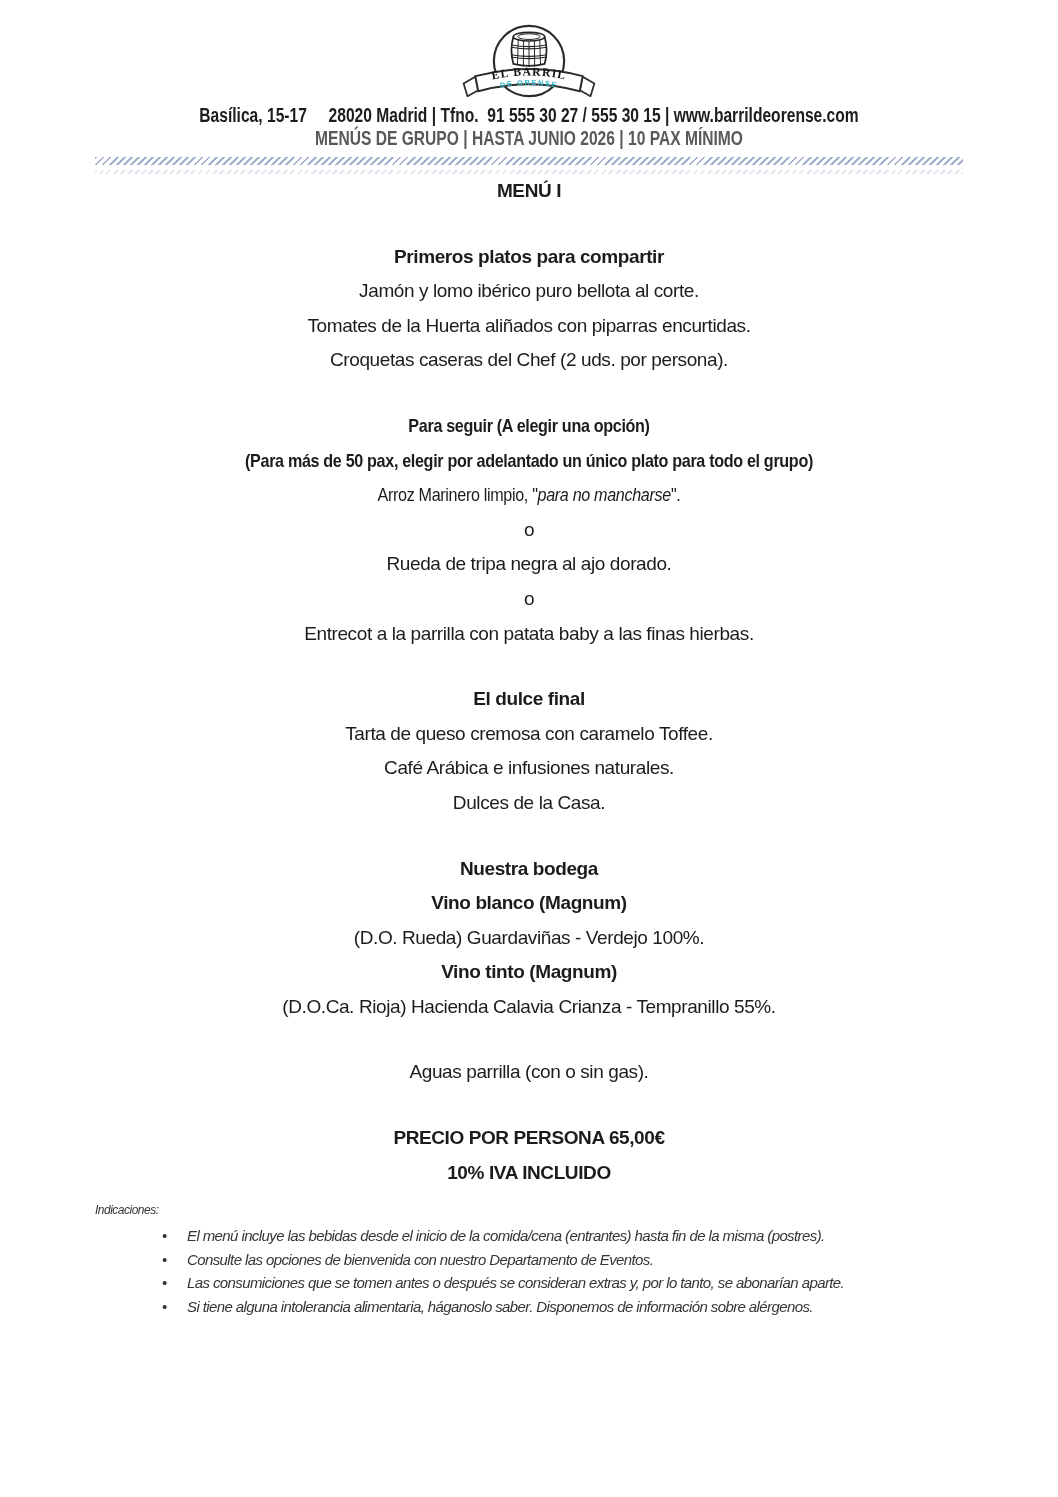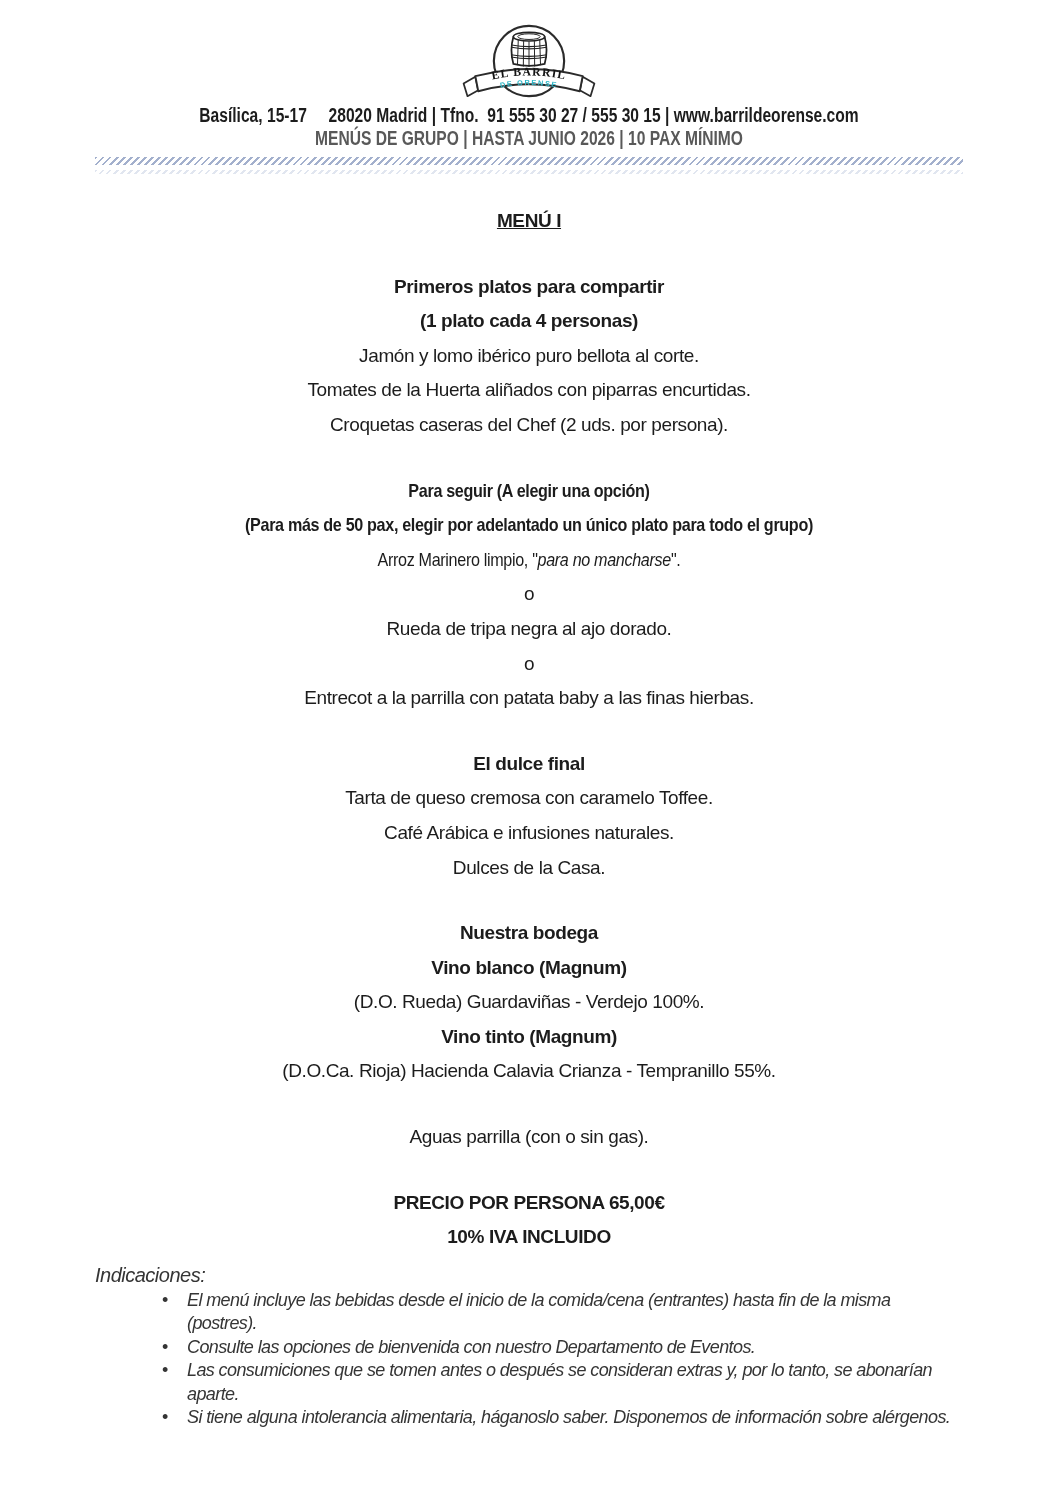--- a/index.html
+++ b/index.html
@@ -24,31 +24,31 @@
   .divider-faint{
     margin-top:5px;height:4px;opacity:.45;
     background:repeating-linear-gradient(135deg,#bcc7dd 0 2px,transparent 2px 5px);
   }
 
   
   .menu{text-align:center;}
   .ln{font-size:19px;line-height:34.6px;letter-spacing:-0.4px;}
   .b{font-weight:bold;}
   .cond{transform:scaleX(.85);transform-origin:50% 50%;}
-  .menu-title{margin-top:30px;text-decoration:underline;}
+  .menu-title{}
   .sec{margin-top:31px;}
   .it{font-style:italic;}
 
   
   .notes{margin-top:9px;font-style:italic;color:#353535;}
-  .notes-heading{font-size:20px;line-height:23px;letter-spacing:-0.5px;}
+  .notes-heading{font-size:12px;line-height:23px;letter-spacing:-0.5px;}
   .notes-list{list-style:none;margin:2px 0 0 0;padding:0;}
   .note-li{
     position:relative;margin-left:65px;padding-left:27px;
-    font-size:18px;line-height:23.5px;letter-spacing:-0.6px;
+    font-size:15px;line-height:23.5px;letter-spacing:-0.6px;
   }
   .note-li::before{content:"•";position:absolute;left:2px;top:0;font-style:normal;}
 </style>
 </head>
 <body>
 
 <div class="page">
 
   <div class="logo-wrap">
     <svg width="152" height="82" viewBox="0 0 152 84">
@@ -85,21 +85,20 @@
   <div class="hdr-line hdr-sub">MENÚS DE GRUPO | HASTA JUNIO 2026 | 10 PAX MÍNIMO</div>
   <div class="divider"></div>
   <div class="divider-faint"></div>
 
   <div class="menu">
 
     <div class="ln b menu-title">MENÚ I</div>
 
     <div class="sec">
       <div class="ln b">Primeros platos para compartir</div>
-      <div class="ln b">(1 plato cada 4 personas)</div>
       <div class="ln">Jamón y lomo ibérico puro bellota al corte.</div>
       <div class="ln">Tomates de la Huerta aliñados con piparras encurtidas.</div>
       <div class="ln">Croquetas caseras del Chef (2 uds. por persona).</div>
     </div>
 
     <div class="sec">
       <div class="ln b cond">Para seguir (A elegir una opción)</div>
       <div class="ln b cond">(Para más de 50 pax, elegir por adelantado un único plato para todo el grupo)</div>
       <div class="ln cond"><span>Arroz Marinero limpio, "</span><span class="it">para no mancharse</span><span>".</span></div>
       <div class="ln">o</div>

